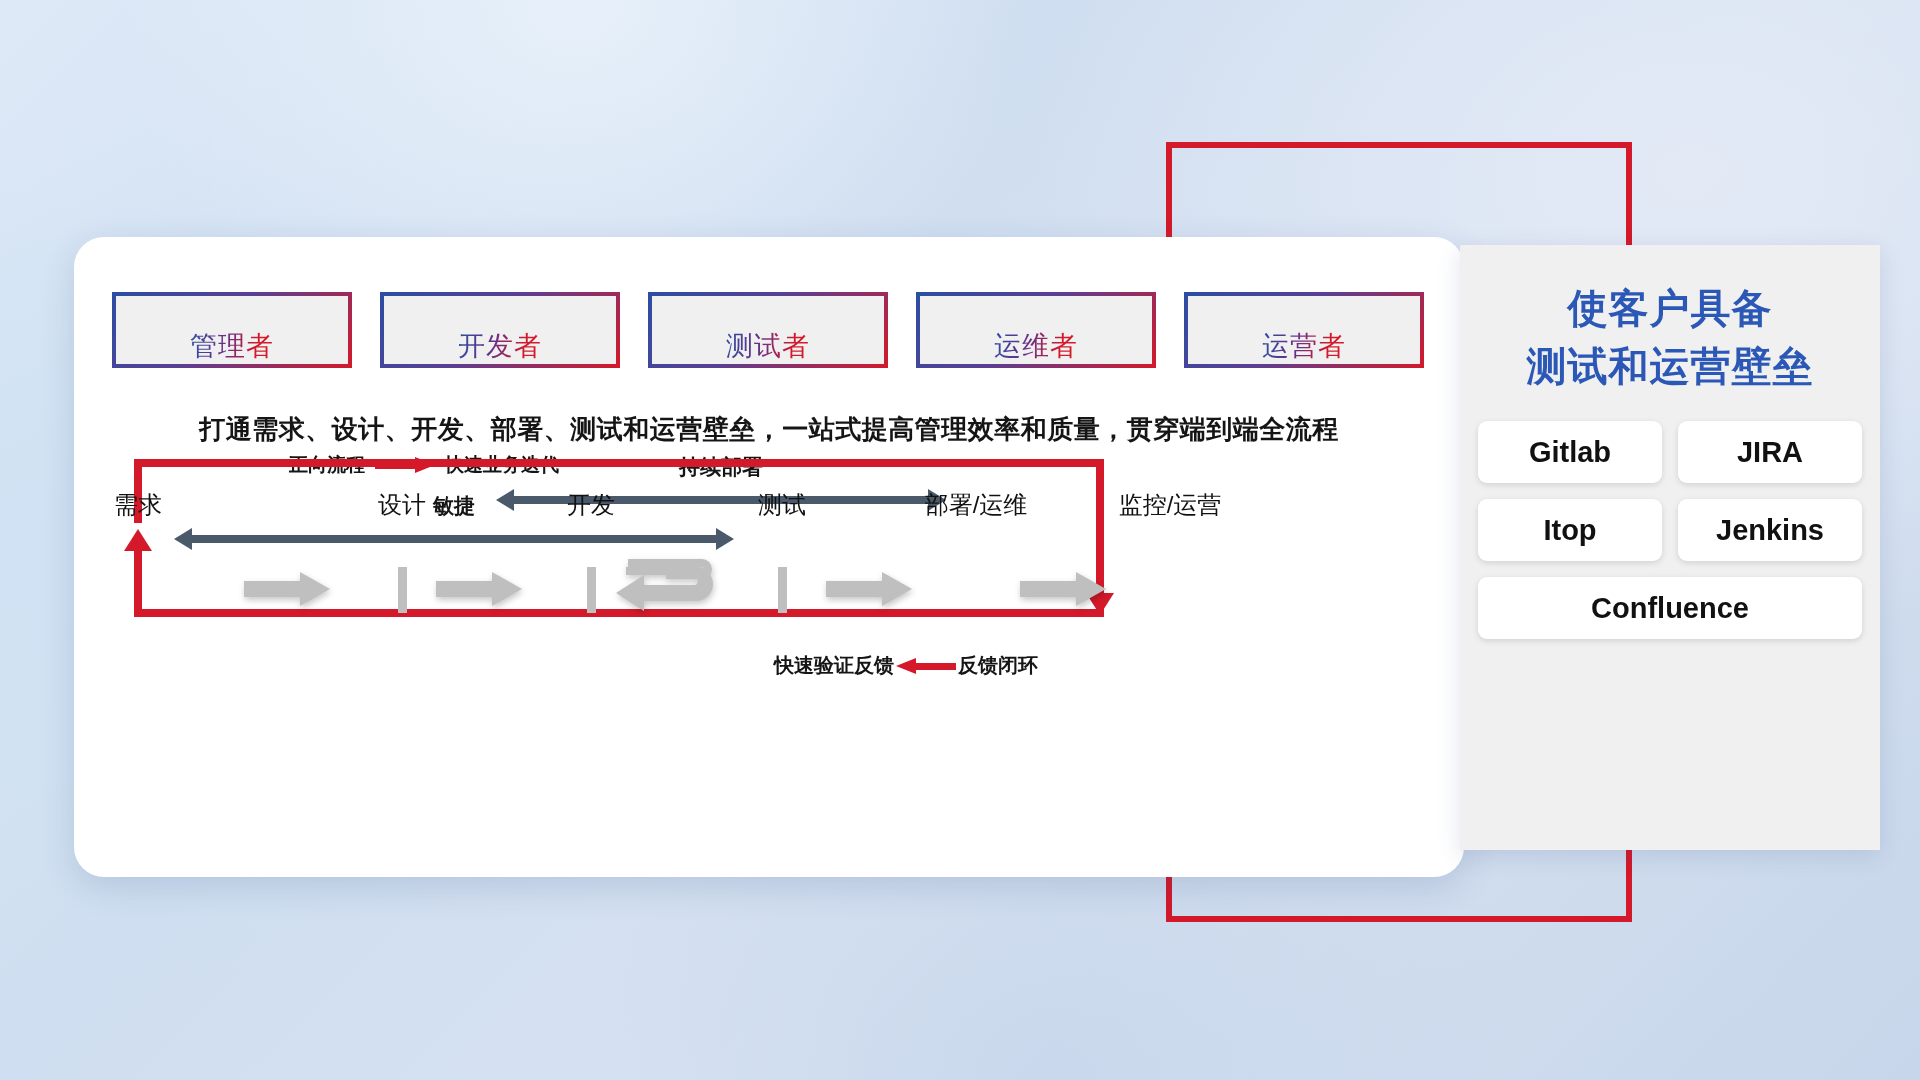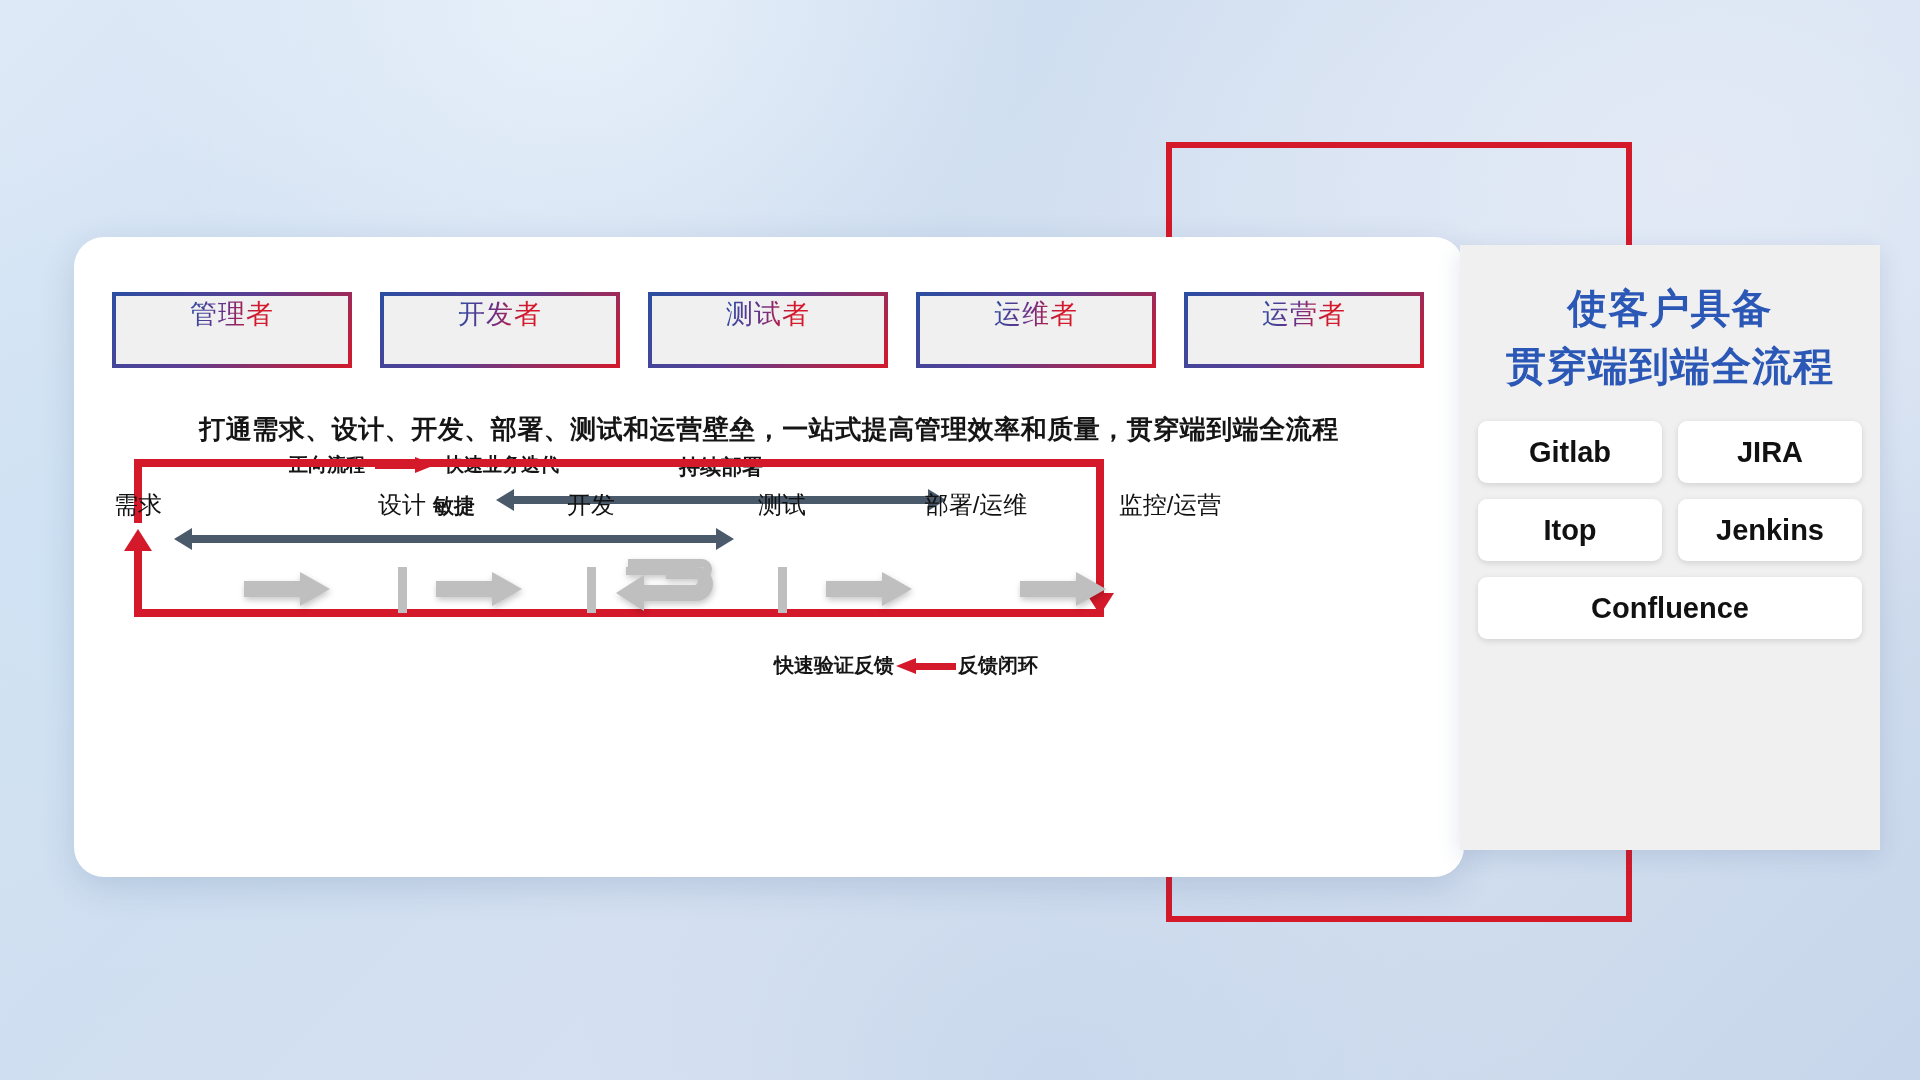--- a/index.html
+++ b/index.html
@@ -22,21 +22,21 @@
   .card{
     position:absolute;left:74px;top:237px;width:1390px;height:640px;
     background:#ffffff;border-radius:30px;
     box-shadow:0 10px 34px rgba(40,70,120,.16);
   }
 
   
   .roles{position:absolute;left:38px;top:55px;width:1312px;display:flex;gap:28px;}
   .role{
     flex:1;height:68px;background:#f0f0f0;position:relative;
-    display:flex;align-items:flex-start;justify-content:center;
+    display:flex;align-items:flex-end;justify-content:center;
     padding:2px;
     background-image:linear-gradient(#f0f0f0,#f0f0f0),
                      linear-gradient(135deg,#2b4ea2 0%,#5a3f94 45%,#d4192a 100%);
     background-origin:border-box;background-clip:content-box,border-box;
     border:2px solid transparent;
   }
   .role-label{
     font-size:27px;font-weight:500;letter-spacing:1px;
     background:linear-gradient(100deg,#2b4ea2 0%,#6b2f87 42%,#d4192a 78%);
     -webkit-background-clip:text;background-clip:text;color:transparent;
@@ -241,21 +241,21 @@
       <span class="lbl">快速验证反馈</span>
       <span class="arrow-red rev"></span>
       <span class="lbl">反馈闭环</span>
     </div>
 
   </div>
 
   <div class="panel">
     <div class="panel-title">
       <span>使客户具备</span>
-      <span class="l2">贯穿端到端全流程</span>
+      <span class="l2">测试和运营壁垒</span>
     </div>
     <div class="chips">
       <div class="chip half">Gitlab</div>
       <div class="chip half">JIRA</div>
       <div class="chip half">Itop</div>
       <div class="chip half">Jenkins</div>
       <div class="chip full">Confluence</div>
     </div>
   </div>
 

